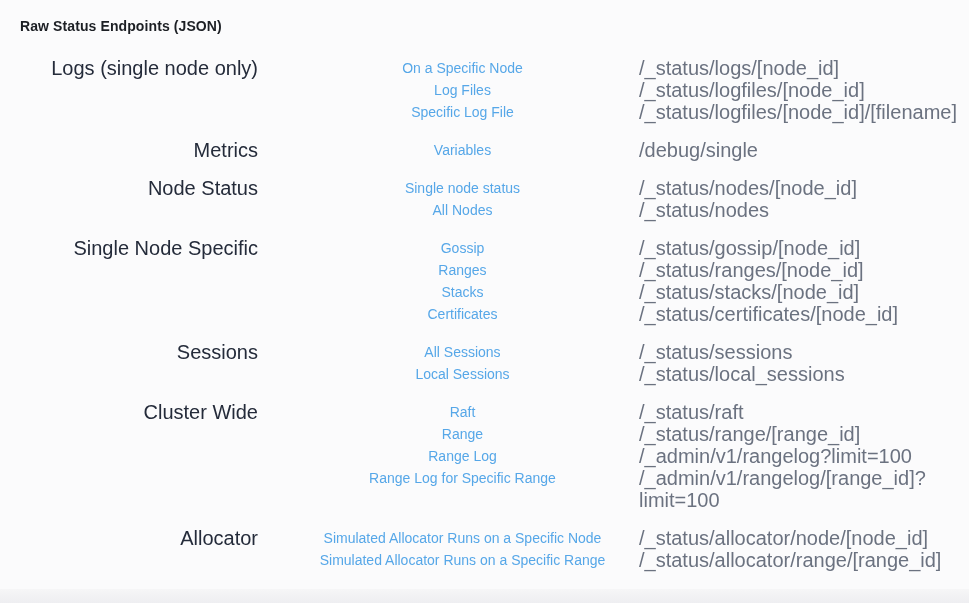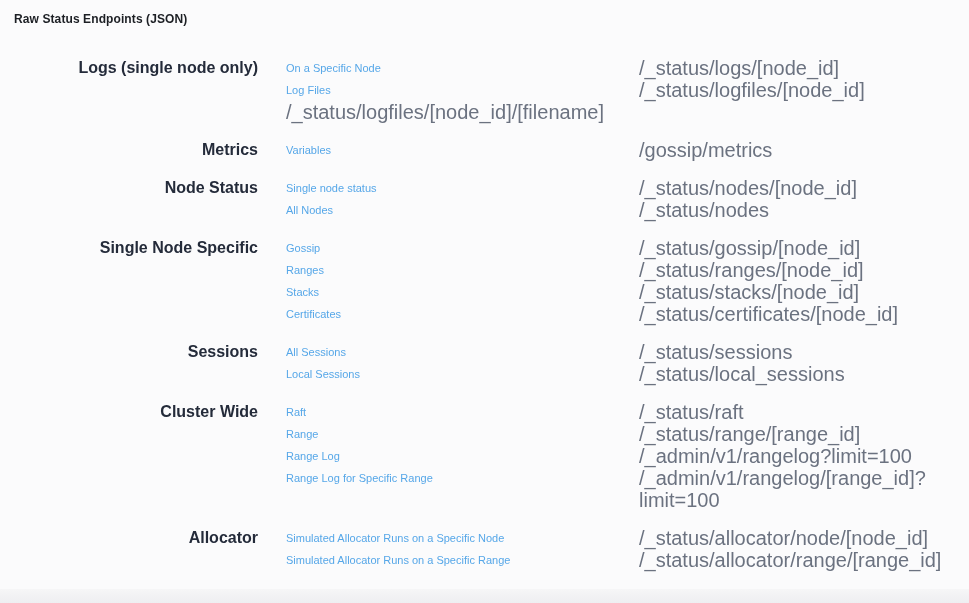--- a/index.html
+++ b/index.html
@@ -5,59 +5,60 @@
   html, body { margin: 0; padding: 0; }
   body {
     width: 969px;
     height: 603px;
     background: var(--c-background, #fbfbfc);
     font-family: "Liberation Sans", sans-serif;
     position: relative;
     overflow: hidden;
   }
   .page-title {
-    margin: 0;
+    margin: 6px;
     position: absolute;
     left: 14px;
     top: 12px;
-    font-size: 12px;
+    font-size: 14px;
     font-weight: 600;
     color: var(--c-title, #1c1f24);
     letter-spacing: 0.1px;
   }
   .endpoint-groups {
     position: absolute;
     left: 0;
     top: 57px;
     width: 969px;
   }
   .group-row {
     display: grid;
     grid-template-columns: 258px 1fr;
     column-gap: 28px;
     margin-bottom: 16px;
   }
   .category-label {
     text-align: right;
-    font-size: 16px;
-    font-weight: 700;
+    font-size: 20px;
+    font-weight: 400;
     color: var(--c-category, #242b3a);
     line-height: 22px;
   }
   .entry-list { min-width: 0; }
   .entry-row {
     display: grid;
     grid-template-columns: 353px 1fr;
     line-height: 22px;
   }
   .endpoint-link {
     color: var(--c-link, #56a7e8);
-    font-size: 11px;
+    font-size: 14px;
     text-decoration: none;
     cursor: pointer;
+    text-align: center;
   }
   .endpoint-path {
     color: var(--c-path, #6b7280);
     font-size: 20px;
   }
   .footer-band {
     position: absolute;
     left: 0;
     bottom: 0;
     width: 100%;
@@ -76,31 +77,32 @@
     <div class="entry-list">
         <div class="entry-row">
           <a class="endpoint-link" href="#">On a Specific Node</a>
           <span class="endpoint-path">/_status/logs/[node_id]</span>
         </div>
         <div class="entry-row">
           <a class="endpoint-link" href="#">Log Files</a>
           <span class="endpoint-path">/_status/logfiles/[node_id]</span>
         </div>
         <div class="entry-row">
+          <a class="endpoint-link" href="#">Specific Log File</a>
           <span class="endpoint-path">/_status/logfiles/[node_id]/[filename]</span>
         </div>
       </div>
   </div>
 
   <div class="group-row">
     <div class="category-label">Metrics</div>
     <div class="entry-list">
         <div class="entry-row">
           <a class="endpoint-link" href="#">Variables</a>
-          <span class="endpoint-path">/gossip/metrics</span>
+          <span class="endpoint-path">/debug/single</span>
         </div>
       </div>
   </div>
 
   <div class="group-row">
     <div class="category-label">Node Status</div>
     <div class="entry-list">
         <div class="entry-row">
           <a class="endpoint-link" href="#">Single node status</a>
           <span class="endpoint-path">/_status/nodes/[node_id]</span>

